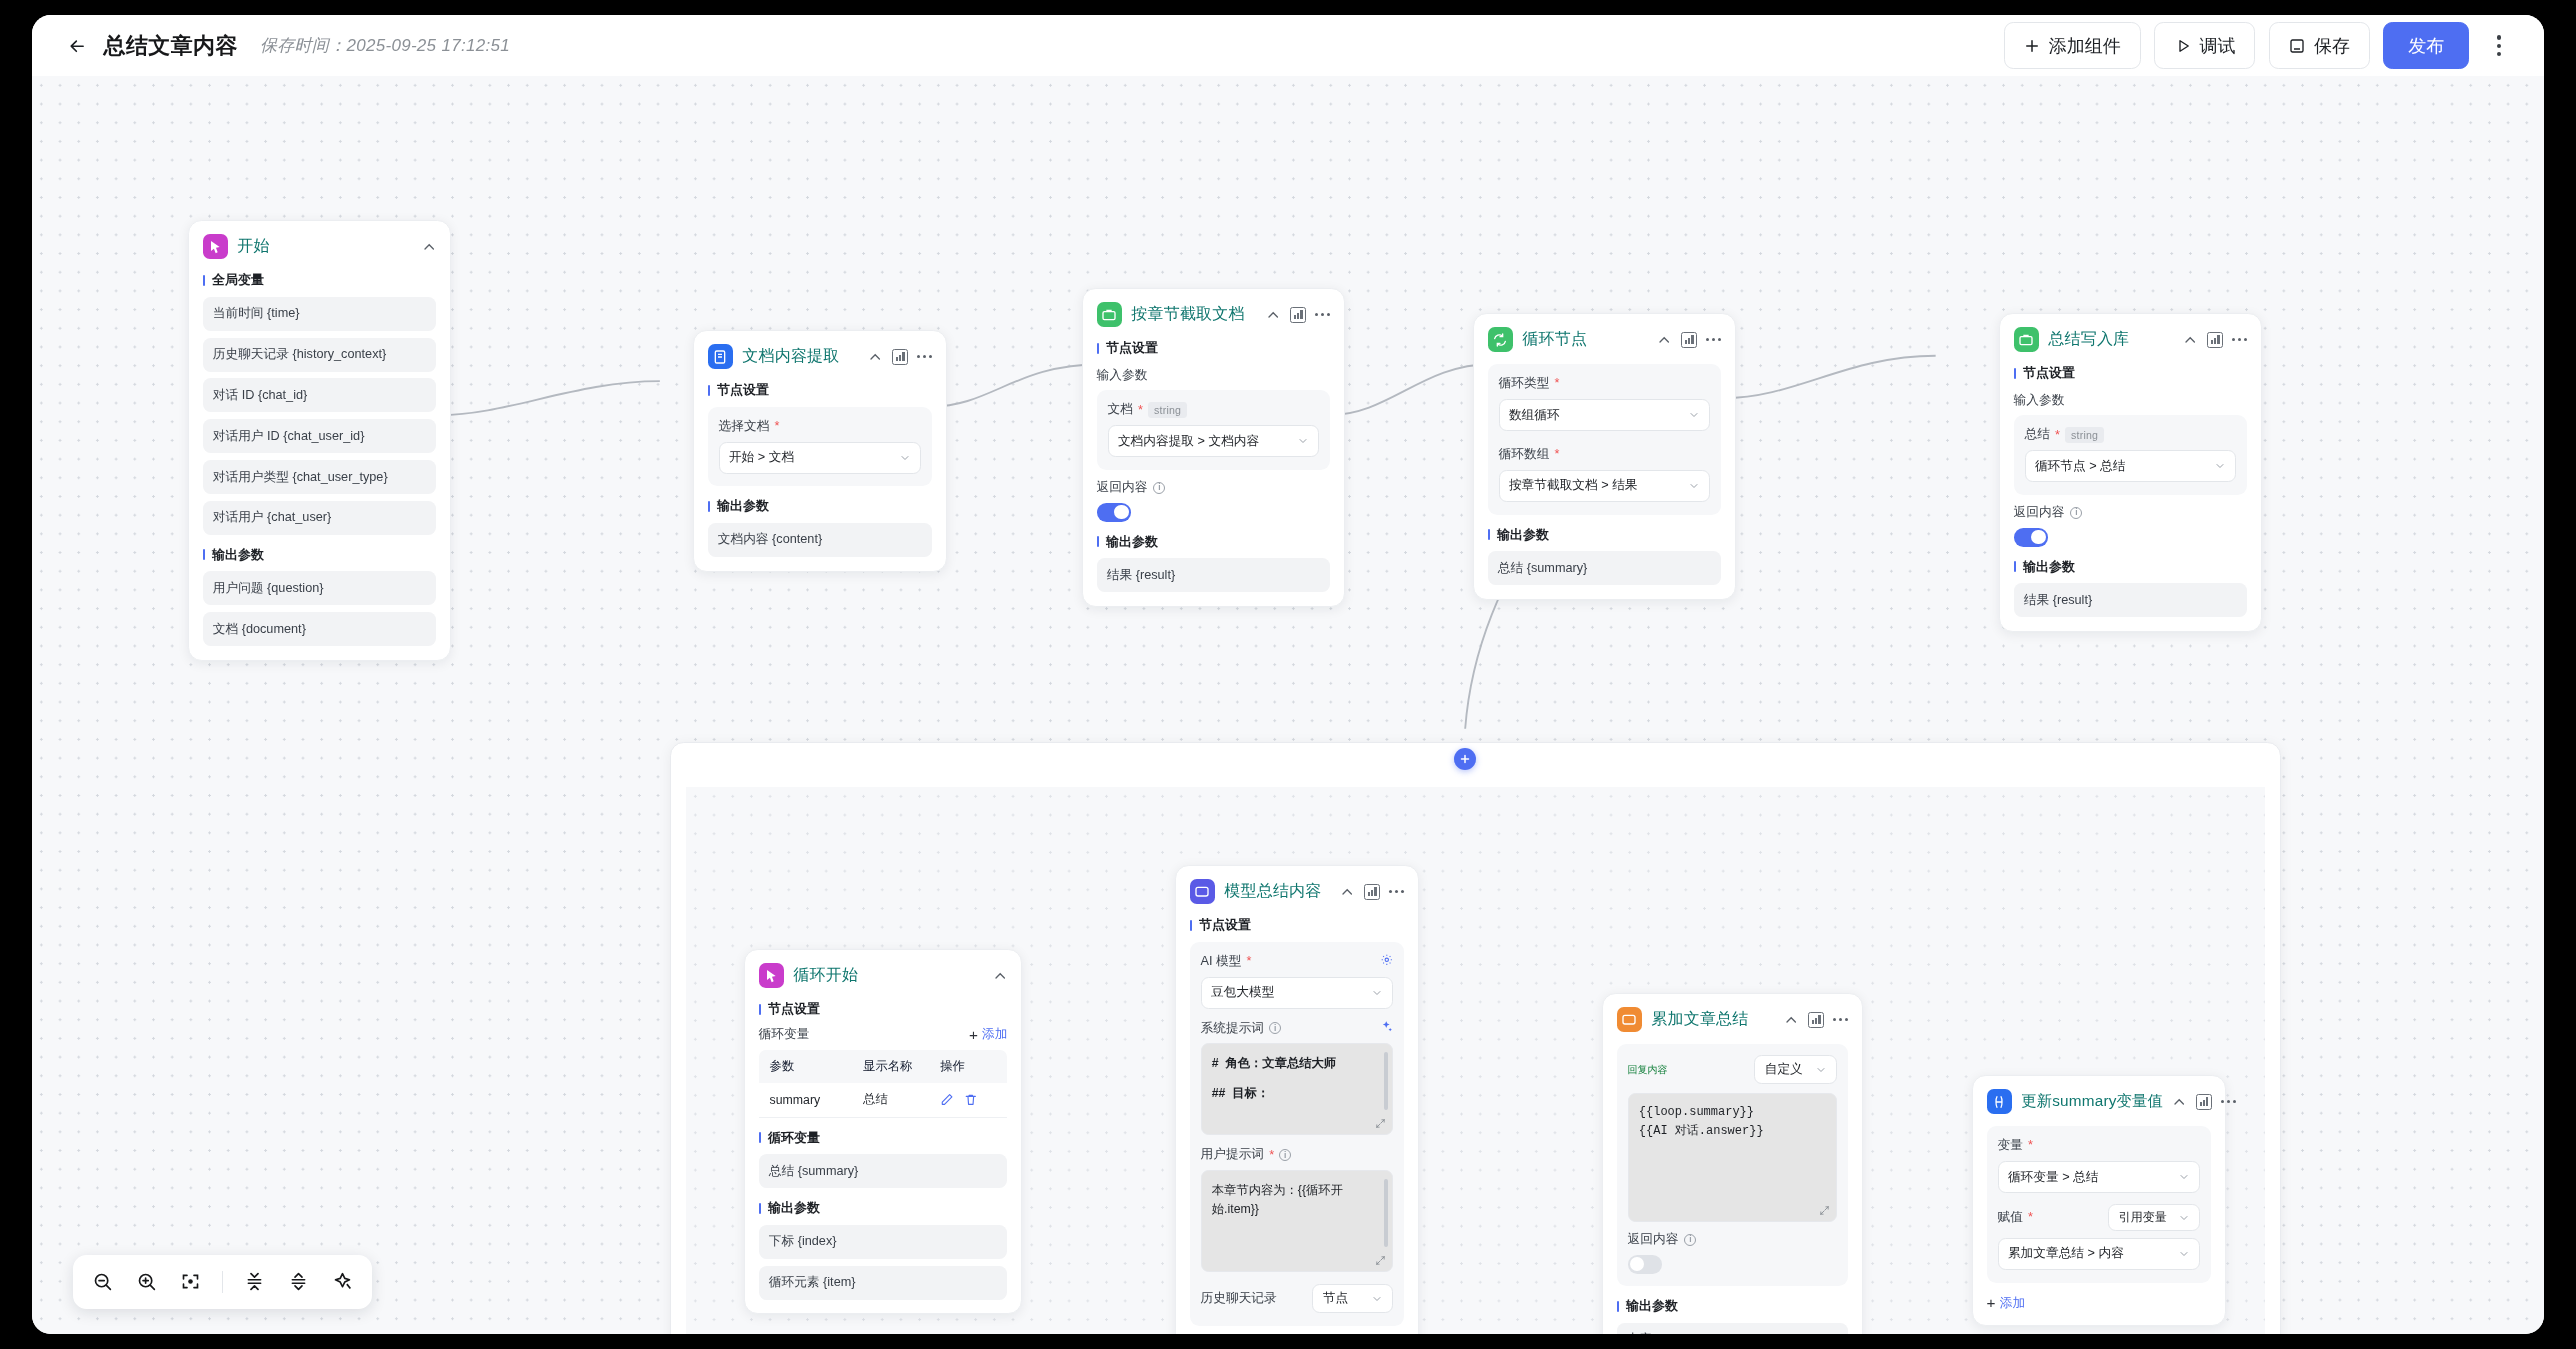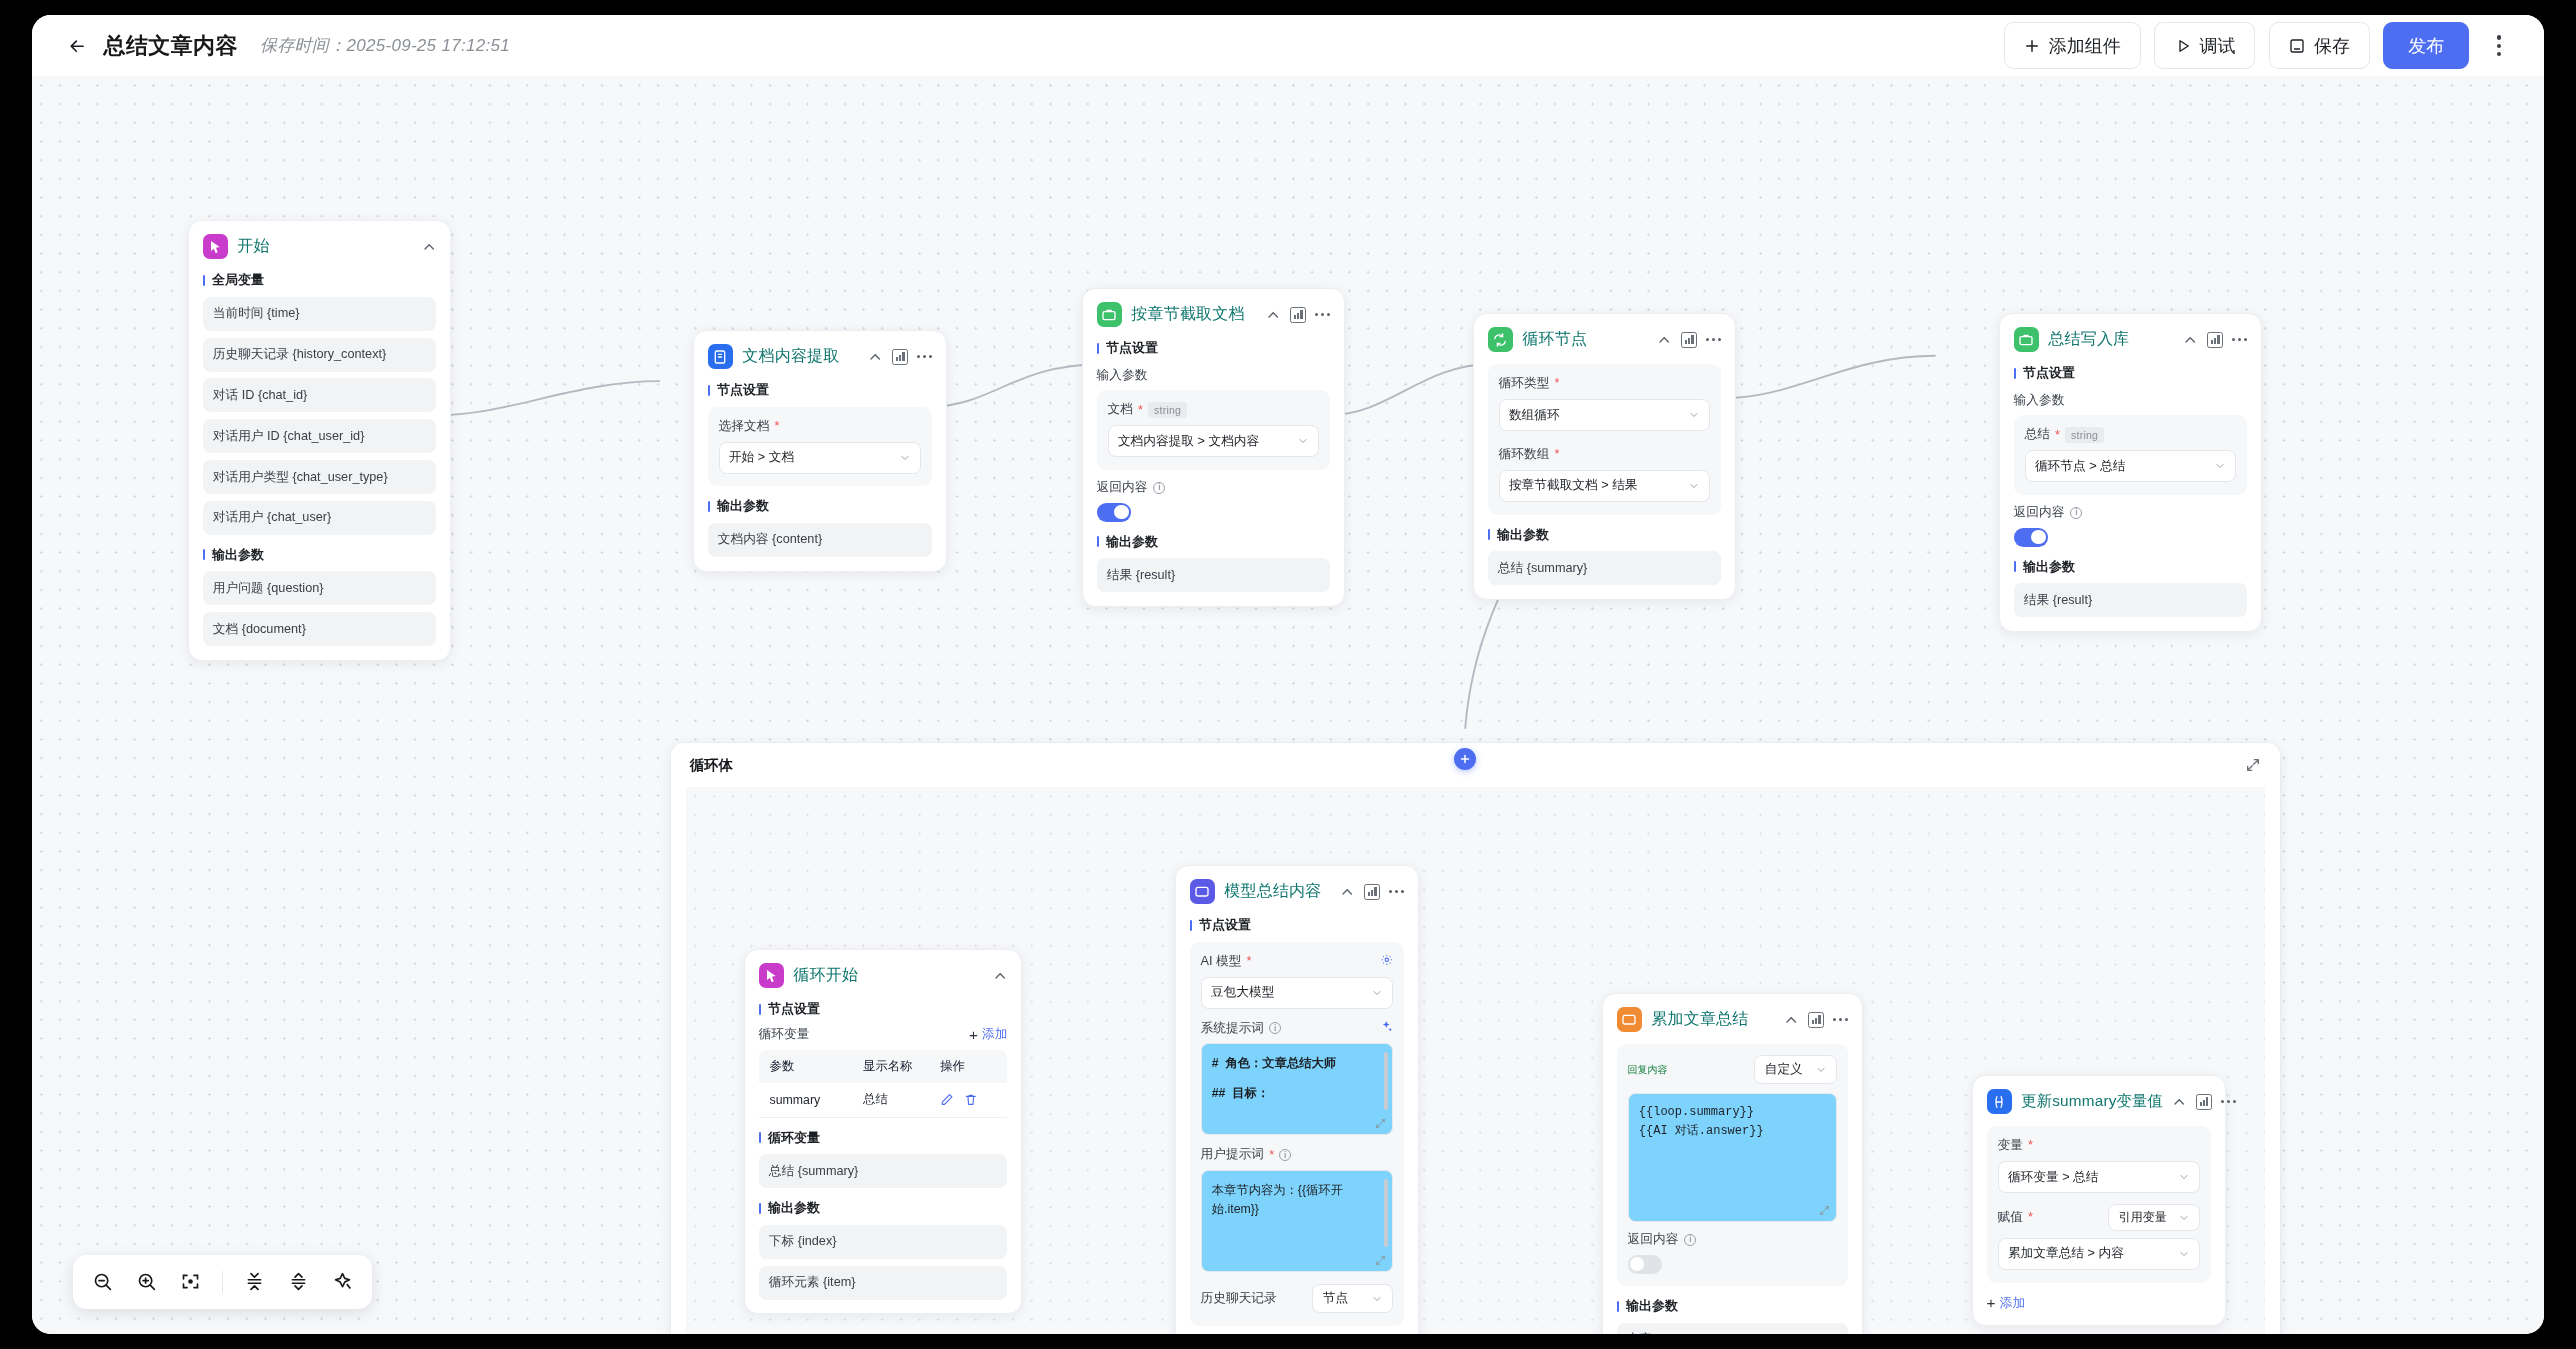--- a/index.html
+++ b/index.html
@@ -139,21 +139,21 @@
     width: 14.4px; height: 14.4px; border-radius: 50%; background: #fff;
   }
   .toggle.off { background: #dfe2e7; }
   .toggle.off::after { right: auto; left: 2.1px; }
   .info-i {
     width: 12px; height: 12px; border: 1.1px solid #9aa0a8; border-radius: 50%;
     font-size: 8.5px; color: #9aa0a8; display: inline-flex; align-items: center;
     justify-content: center; font-style: normal; line-height: 1; font-weight: 700;
   }
   .ta {
-    background: #7dd3fc; border: 0.8px solid #e6e8ec; border-radius: 7.6px;
+    background: #e5e5e5; border: 0.8px solid #e6e8ec; border-radius: 7.6px;
     padding: 9.3px 10.2px; font-size: 12.3px; color: #1d2025;
     position: relative; overflow: hidden;
   }
   .ta .line { white-space: pre-wrap; line-height: 1.6; }
   .ta .mono { font-family: "Liberation Mono", "DejaVu Sans Mono", monospace; font-size: 12px; }
   .ta .bold { font-weight: 700; }
   .ta-bar {
     position: absolute; right: 4.2px; top: 7.6px; bottom: 24px; width: 4.2px;
     background: #c8ccd2; border-radius: 2.5px;
   }
@@ -514,28 +514,20 @@
       <div class="plain-label" style="display:flex;align-items:center;gap:6px">
         <span>返回内容</span>
         <i class="info-i">i</i>
       </div>
       <div class="toggle"></div>
       <div class="sec-label">输出参数</div>
       <div class="pill" style="margin-top:0">结果 {result}</div>
     </div>
 
     <div class="loop-body" style="left:638px; top:666px; width:1611px; height:644px;">
-      <div class="loop-head">
-        <span>循环体</span>
-        <span class="loop-expand">
-          <svg viewBox="0 0 24 24" fill="none" stroke="currentColor" stroke-width="2" stroke-linecap="round" stroke-linejoin="round">
-            <path d="M14 4h6v6M20 4l-7 7M10 20H4v-6M4 20l7-7"></path>
-          </svg>
-        </span>
-      </div>
       <div class="loop-inner"></div>
     </div>
 
     <div class="node" style="left:712px; top:873px; width:278px;">
       <div class="node-head">
         <div class="node-icon" style="background:#c93ccb;">
           <svg viewBox="0 0 24 24" fill="#fff">
               <path d="M6 3l13 9-5.5 1.2L16 20l-3 1.2-2.6-6.4L6 18z"></path>
             </svg>
         </div>

